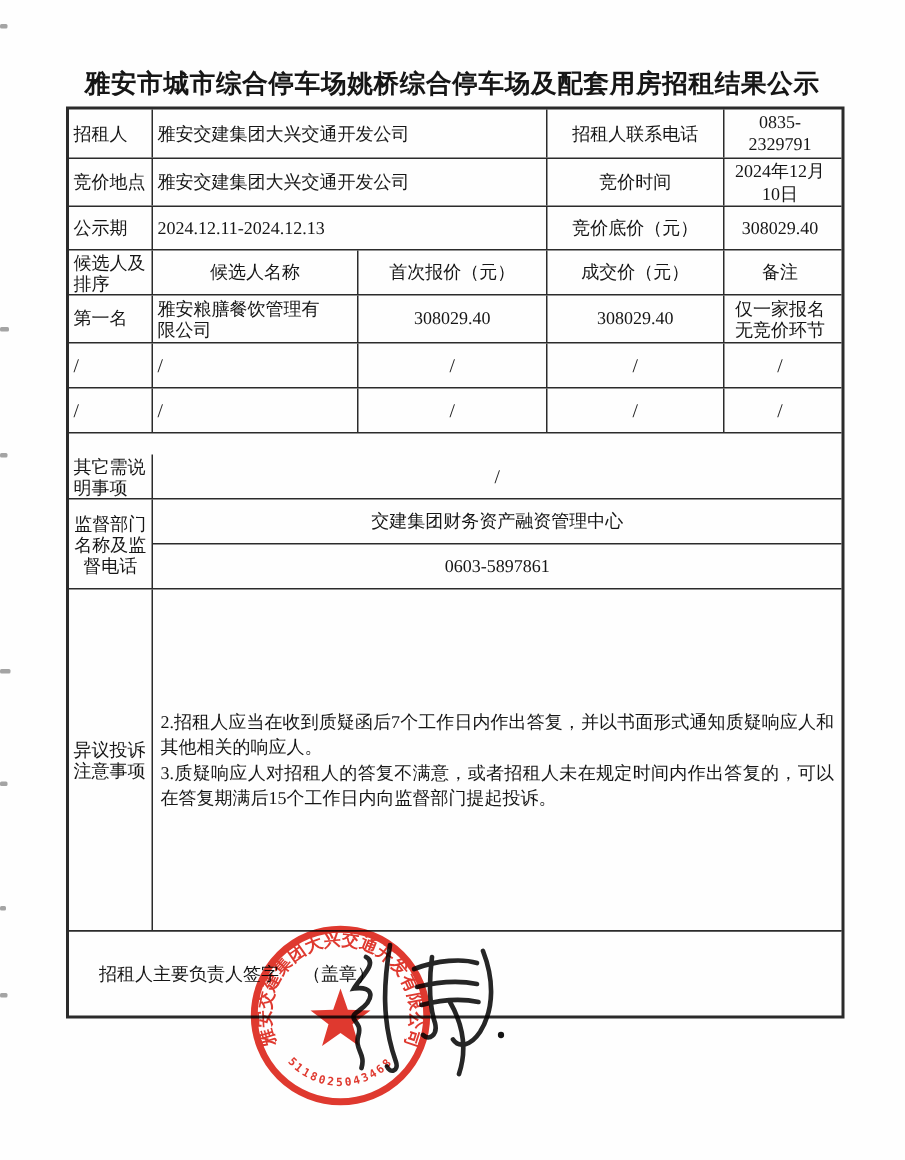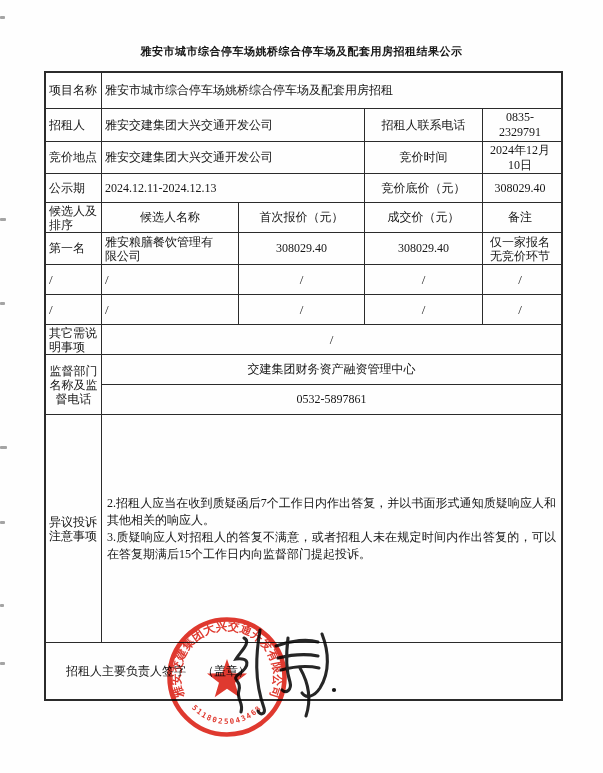--- a/index.html
+++ b/index.html
@@ -4,21 +4,21 @@
 <style>
   html,body{margin:0;padding:0;}
   body{
     width:603px;height:773px;background:#fefefe;position:relative;overflow:hidden;
     font-family:"Liberation Serif","DejaVu Serif",serif;
     color:#161616;
   }
   .page{position:absolute;inset:0;}
   .title{
     position:absolute;left:0;top:44px;width:603px;text-align:center;
-    font-size:11px;font-weight:bold;letter-spacing:.5px;margin:0;
+    font-size:17px;font-weight:bold;letter-spacing:.5px;margin:0;
   }
   .tbl{
     position:absolute;left:44px;top:71px;width:515px;
     border:2px solid #2b2b2b;background:transparent;
     font-size:12px;line-height:15px;
   }
   .tr{display:flex;border-bottom:1px solid #2b2b2b;box-sizing:border-box;}
   .tr:last-child{border-bottom:none;}
   .td{
     box-sizing:border-box;border-right:1px solid #2b2b2b;
@@ -53,24 +53,20 @@
 </style>
 </head>
 <body>
 
 <div class="page">
 
   <h1 class="title">雅安市城市综合停车场姚桥综合停车场及配套用房招租结果公示</h1>
 
   <div class="tbl">
 
-    <div class="tr" style="height:36px;">
-      <div class="td lbl left">项目名称</div>
-      <div class="td left" style="flex:1;">雅安市城市综合停车场姚桥综合停车场及配套用房招租</div>
-    </div>
 
     <div class="tr" style="height:33px;">
       <div class="td lbl left">招租人</div>
       <div class="td w-val left">雅安交建集团大兴交通开发公司</div>
       <div class="td w-lb2 center">招租人联系电话</div>
       <div class="td w-v2 center">0835-2329791</div>
     </div>
 
     <div class="tr" style="height:32px;">
       <div class="td lbl left">竞价地点</div>
@@ -116,30 +112,30 @@
     </div>
 
     <div class="tr" style="height:30px;font-size:13px;">
       <div class="td lbl left">/</div>
       <div class="td c-name left">/</div>
       <div class="td c-first center">/</div>
       <div class="td c-deal center">/</div>
       <div class="td c-rem center">/</div>
     </div>
 
-    <div class="tr" style="height:30px;">
+    <div class="tr" style="height:30px;margin-top:14px;">
       <div class="td lbl left twoLine">其它需说明事项</div>
       <div class="td center" style="flex:1;font-size:13px;">/</div>
     </div>
 
     <div class="tr" style="height:60px;">
       <div class="td lbl center twoLine">监督部门名称及监督电话</div>
       <div class="stack" style="border-right:none;">
         <div class="sub">交建集团财务资产融资管理中心</div>
-        <div class="sub">0532-5897861</div>
+        <div class="sub">0603-5897861</div>
       </div>
     </div>
 
     <div class="tr" style="height:228px;">
       <div class="td lbl left twoLine">异议投诉注意事项</div>
       <div class="td objection" style="flex:1;align-items:stretch;">
         <div>2.招租人应当在收到质疑函后7个工作日内作出答复，并以书面形式通知质疑响应人和其他相关的响应人。</div>
         <div>3.质疑响应人对招租人的答复不满意，或者招租人未在规定时间内作出答复的，可以在答复期满后15个工作日内向监督部门提起投诉。</div>
       </div>
     </div>

